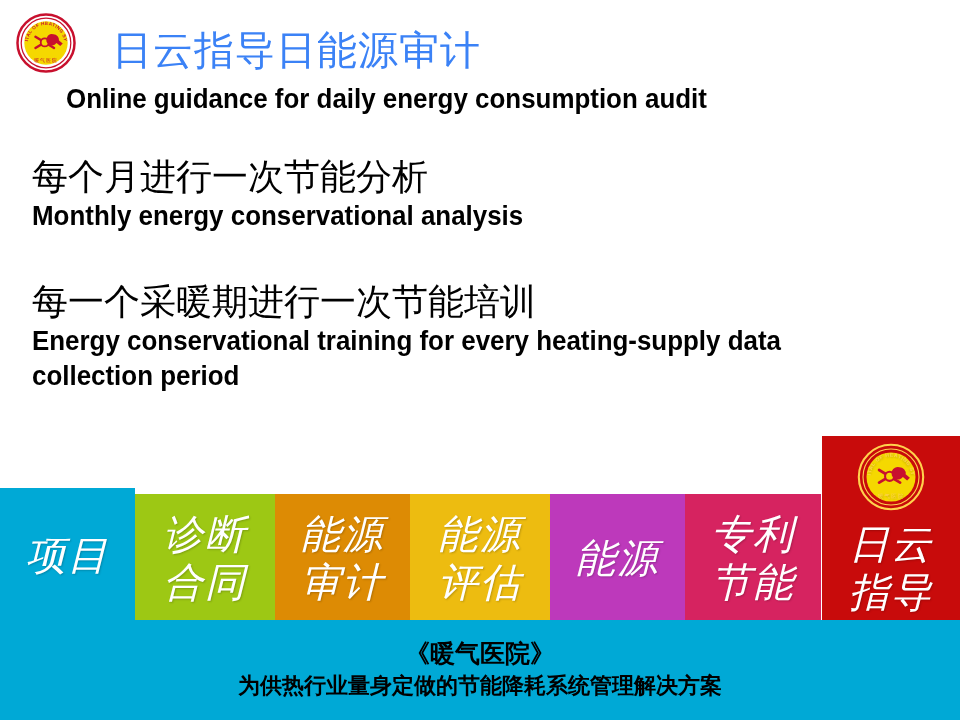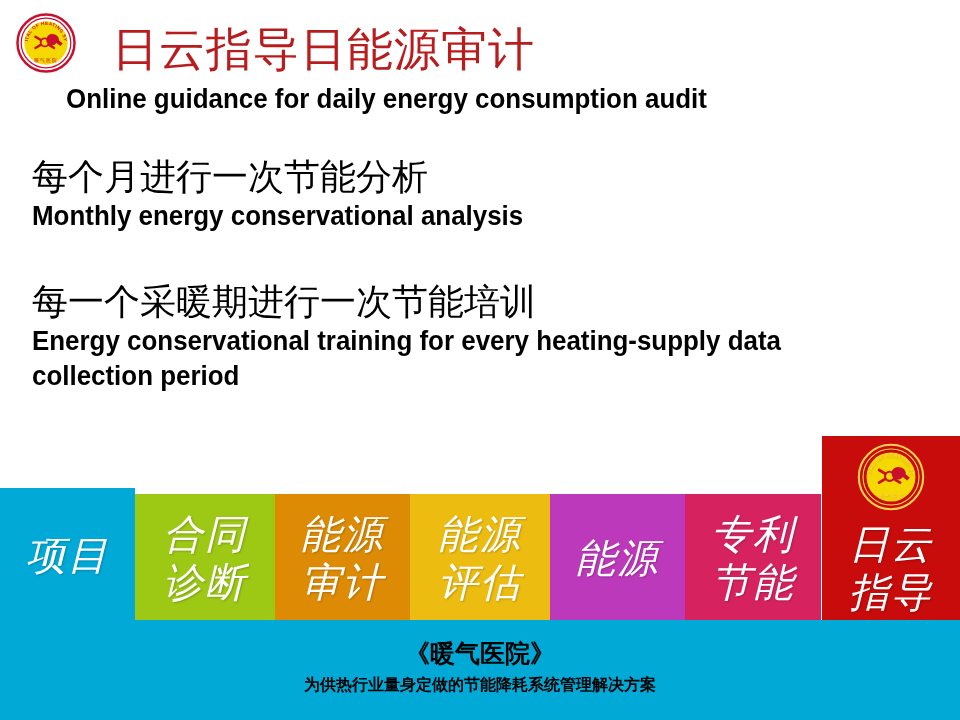--- a/index.html
+++ b/index.html
@@ -28,24 +28,24 @@
     position: absolute;
     left: 15px;
     top: 12px;
     width: 62px;
     height: 62px;
   }
   .title-cn {
     position: absolute;
     left: 112px;
     top: 27px;
-    font-family: Liberation Serif, serif;
-    font-size: 46px;
+    font-family: Liberation Sans, sans-serif;
+    font-size: 40px;
     line-height: 46px;
-    color: #b91c1c;
+    color: #3b82f6;
     letter-spacing: 1px;
     white-space: nowrap;
   }
   .title-en {
     position: absolute;
     left: 66px;
     top: 83px;
     font-family: "Liberation Sans", sans-serif;
     font-weight: bold;
     font-size: 27px;
@@ -138,21 +138,21 @@
   .footer-line1 {
     font-family: "DejaVu Serif", "Liberation Serif", serif;
     font-weight: bold;
     font-size: 25px;
     line-height: 30px;
     color: #000000;
   }
   .footer-line2 {
     font-family: "DejaVu Serif", "Liberation Serif", serif;
     font-weight: bold;
-    font-size: 16px;
+    font-size: 22px;
     line-height: 32px;
     color: #000000;
     letter-spacing: 0px;
   }
 </style>
 </head>
 <body>
 
 <div id="slide">
 
@@ -189,22 +189,22 @@
     <div class="en">Energy conservational training for every heating-supply data collection period</div>
   </div>
 
   <div class="strip">
 
     <div class="step step-0">
       <span class="ln">项目</span>
     </div>
 
     <div class="step step-1">
+      <span class="ln">诊断</span>
       <span class="ln">合同</span>
-      <span class="ln">诊断</span>
     </div>
 
     <div class="step step-2">
       <span class="ln">能源</span>
       <span class="ln">审计</span>
     </div>
 
     <div class="step step-3">
       <span class="ln">能源</span>
       <span class="ln">评估</span>

